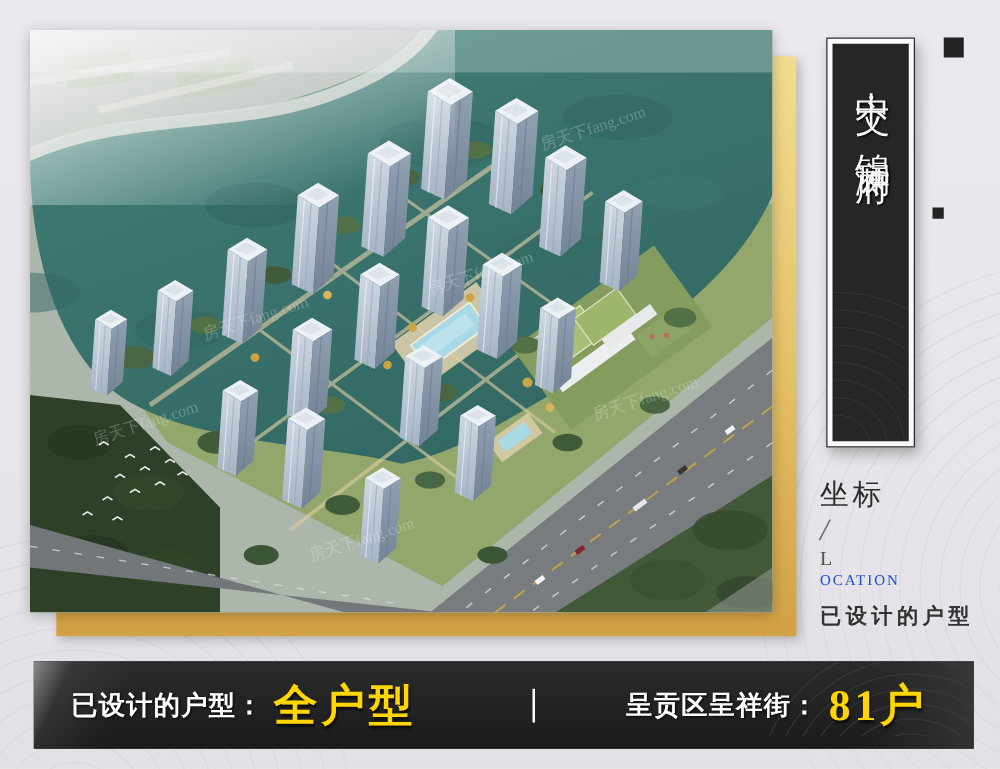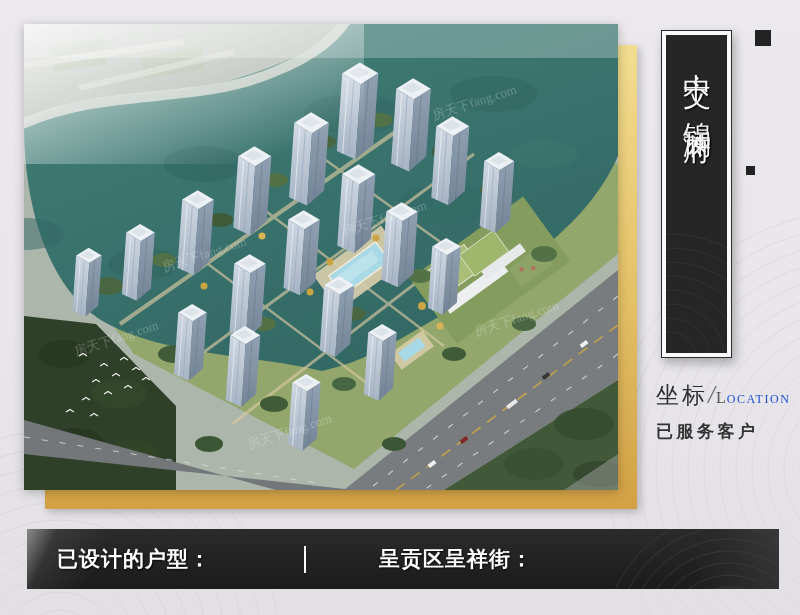--- a/index.html
+++ b/index.html
@@ -41,30 +41,30 @@
     margin-top:16px;text-shadow:1px 1px 2px #000;z-index:2;
   }
   .banner-arcs{position:absolute;left:0;bottom:0;z-index:1;}
 
   .sq{position:absolute;background:#232323;}
   .sq-big{left:755px;top:30px;width:16px;height:16px;}
   .sq-small{left:746px;top:166px;width:9px;height:9px;}
 
   
   .location{position:absolute;left:656px;top:380px;width:142px;color:#2e2e2e;}
-  .loc-line1{display:flex;align-items:baseline;white-space:nowrap;}
+  .loc-line1{display:flex;align-items:baseline;white-space:nowrap;flex-direction:column;}
   .loc-cn{font-size:23px;letter-spacing:3px;color:#2e2e2e;}
   .loc-slash{font-size:25px;font-weight:300;color:#6a6a6a;margin:0 1px 0 0;font-style:italic;}
   .loc-en-initial{font-size:16px;color:#545454;letter-spacing:1px;}
   .loc-en-rest{font-size:12px;color:#1d4ed8;letter-spacing:1.6px;}
   .loc-address{margin-top:9px;font-size:17px;letter-spacing:3.5px;color:#333;font-weight:600;white-space:nowrap;}
 
   
   .stats{
-    position:absolute;left:27px;top:529px;width:752px;height:60px;
+    position:absolute;left:27px;top:529px;width:752px;height:70px;
     background:#1f1f1f;overflow:hidden;display:flex;align-items:center;
   }
   .stats::before{
     content:'';position:absolute;inset:0;
     background:
       linear-gradient(115deg, rgba(170,170,170,.75) 0%, rgba(90,90,90,.3) 4%, rgba(0,0,0,0) 11%),
       linear-gradient(295deg, rgba(130,130,130,.22) 0%, rgba(0,0,0,0) 12%),
       linear-gradient(180deg,#2b2b2b,#1b1b1b);
   }
   .stats-arcs{position:absolute;right:0;top:0;}
@@ -344,36 +344,38 @@
 <div class="sq sq-big"></div>
 <div class="sq sq-small"></div>
 
 <div class="location">
   <div class="loc-line1">
     <span class="loc-cn">坐标</span>
     <span class="loc-slash">/</span>
     <span class="loc-en-initial">L</span>
     <span class="loc-en-rest">OCATION</span>
   </div>
-  <div class="loc-address">已服务客户</div>
+  <div class="loc-address">已设计的户型</div>
 </div>
 
 <div class="stats">
   <svg class="stats-arcs" width="300" height="60" viewBox="0 0 300 60">
     <g fill="none" stroke="#3f3f3f" stroke-width="1" opacity="0.7">
       <circle cx="250" cy="110" r="40"></circle>
         <circle cx="250" cy="110" r="52"></circle>
         <circle cx="250" cy="110" r="64"></circle>
       <circle cx="250" cy="110" r="76"></circle>
         <circle cx="250" cy="110" r="88"></circle>
         <circle cx="250" cy="110" r="100"></circle>
       <circle cx="250" cy="110" r="112"></circle>
         <circle cx="250" cy="110" r="124"></circle>
     </g>
   </svg>
   <div class="stat-group g1">
     <span class="stat-label">已设计的户型：</span>
+    <span class="stat-value">全户型</span>
   </div>
   <div class="stats-divider"></div>
   <div class="stat-group">
     <span class="stat-label">呈贡区呈祥街：</span>
+    <span class="stat-value">81户</span>
   </div>
 </div>
 
 </body></html>

